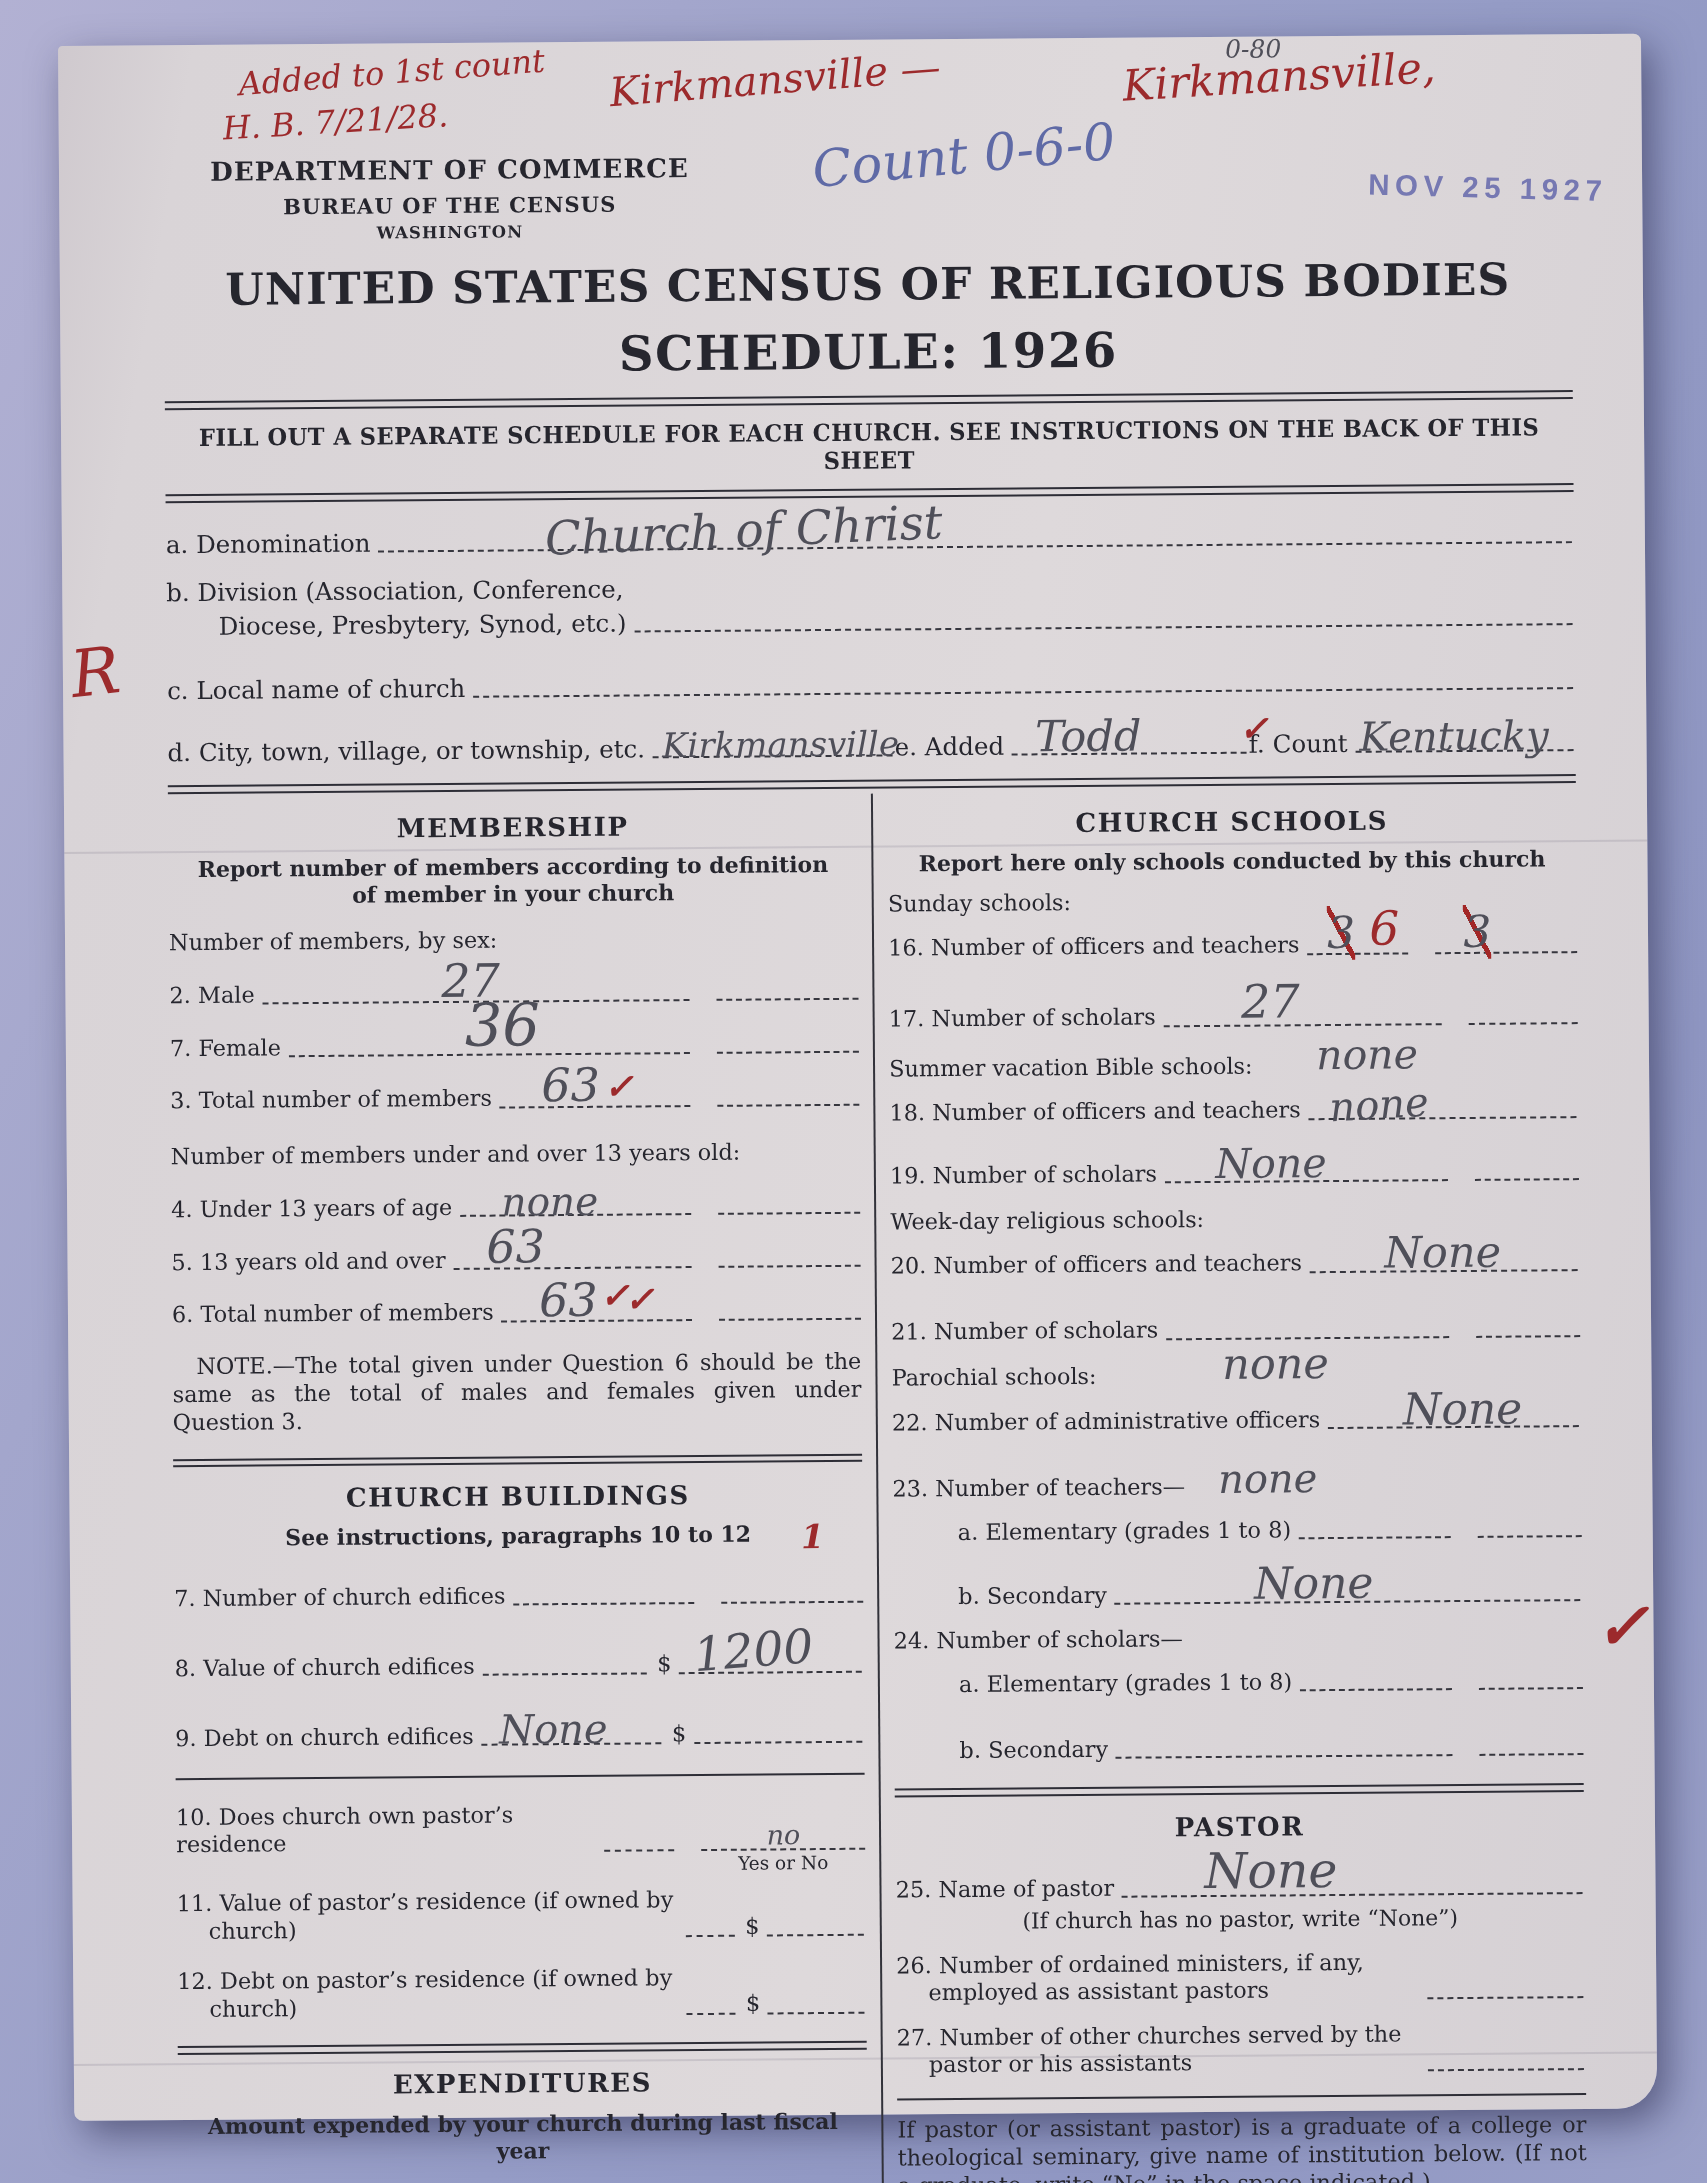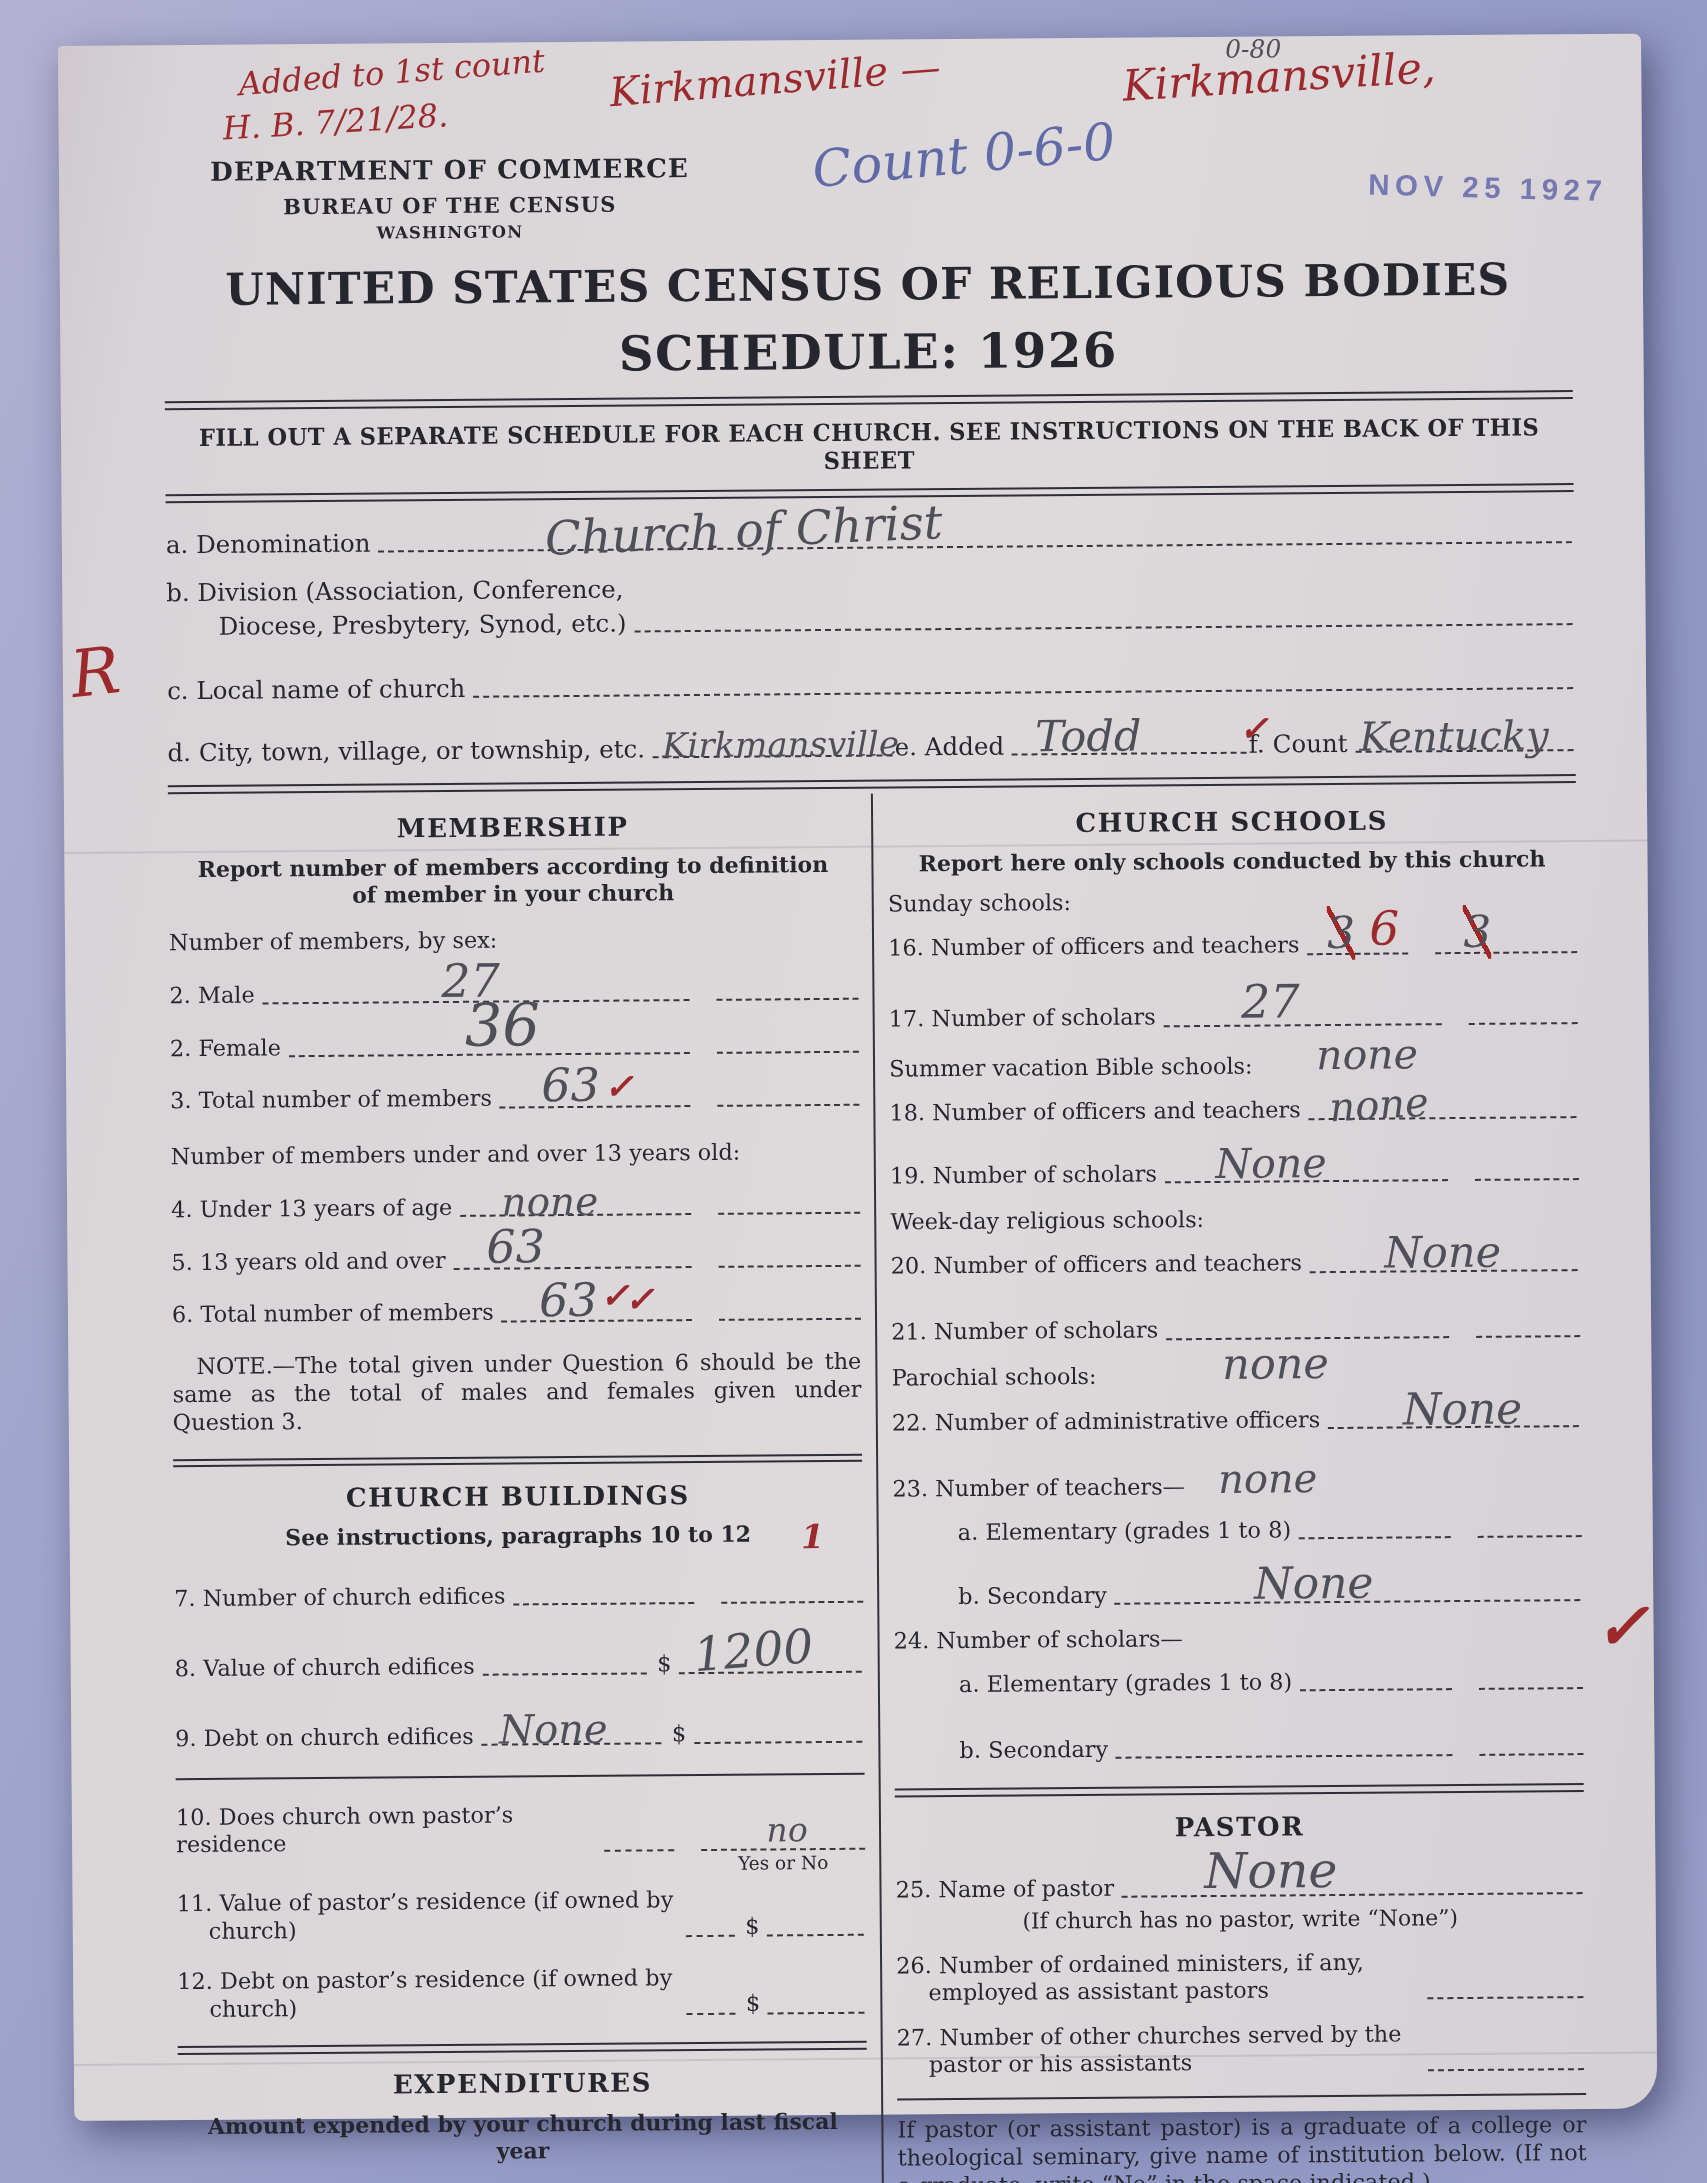--- a/index.html
+++ b/index.html
@@ -130,21 +130,21 @@
         <div class="plain">Number of members, by sex:</div>
 
         <div class="q">
           <span>2. Male</span>
           <span class="lead">
             <span class="hv hand" style="left:42%;font-size:46px;bottom:-8.7px">27</span>
           </span>
           <span class="stub"></span>
         </div>
         <div class="q">
-          <span>2. Female</span>
+          <span>7. Female</span>
           <span class="lead">
             <span class="hv hand" style="left:44%;font-size:59px;bottom:-8.7px">36</span>
           </span>
           <span class="stub"></span>
         </div>
         <div class="q">
           <span>3. Total number of members</span>
           <span class="lead">
             <span class="hv hand" style="left:22%;font-size:46px;bottom:-8.7px">63</span>
             <span class="hv hand red check" style="left:55%;bottom:-2.2px">✓</span>
@@ -206,21 +206,21 @@
           </span>
           <span class="dollar">$</span>
           <span class="lead"></span>
         </div>
         <div class="rule-single" style="margin-top:25px"></div>
 
         <div class="q" style="margin-top:24px">
           <span>10. Does church own pastor’s residence</span>
           <span class="lead" style="flex:0 1 76px"></span>
           <span class="stub" style="flex:1 0 164px">
-            <span class="hv hand" style="left:40%;font-size:33px;bottom:-3.3px">no</span>
+            <span class="hv hand" style="left:40%;font-size:27px;bottom:-3.3px">no</span>
             <span class="stubhint">Yes or No</span>
           </span>
         </div>
         <div class="q" style="margin-top:31px">
           <span class="ql" style="flex:0 1 469px">11. Value of pastor’s residence (if owned by church)</span>
           <span class="lead" style="flex:0 1 44px"></span>
           <span class="dollar">$</span>
           <span class="lead"></span>
         </div>
         <div class="q" style="margin-top:22px">

